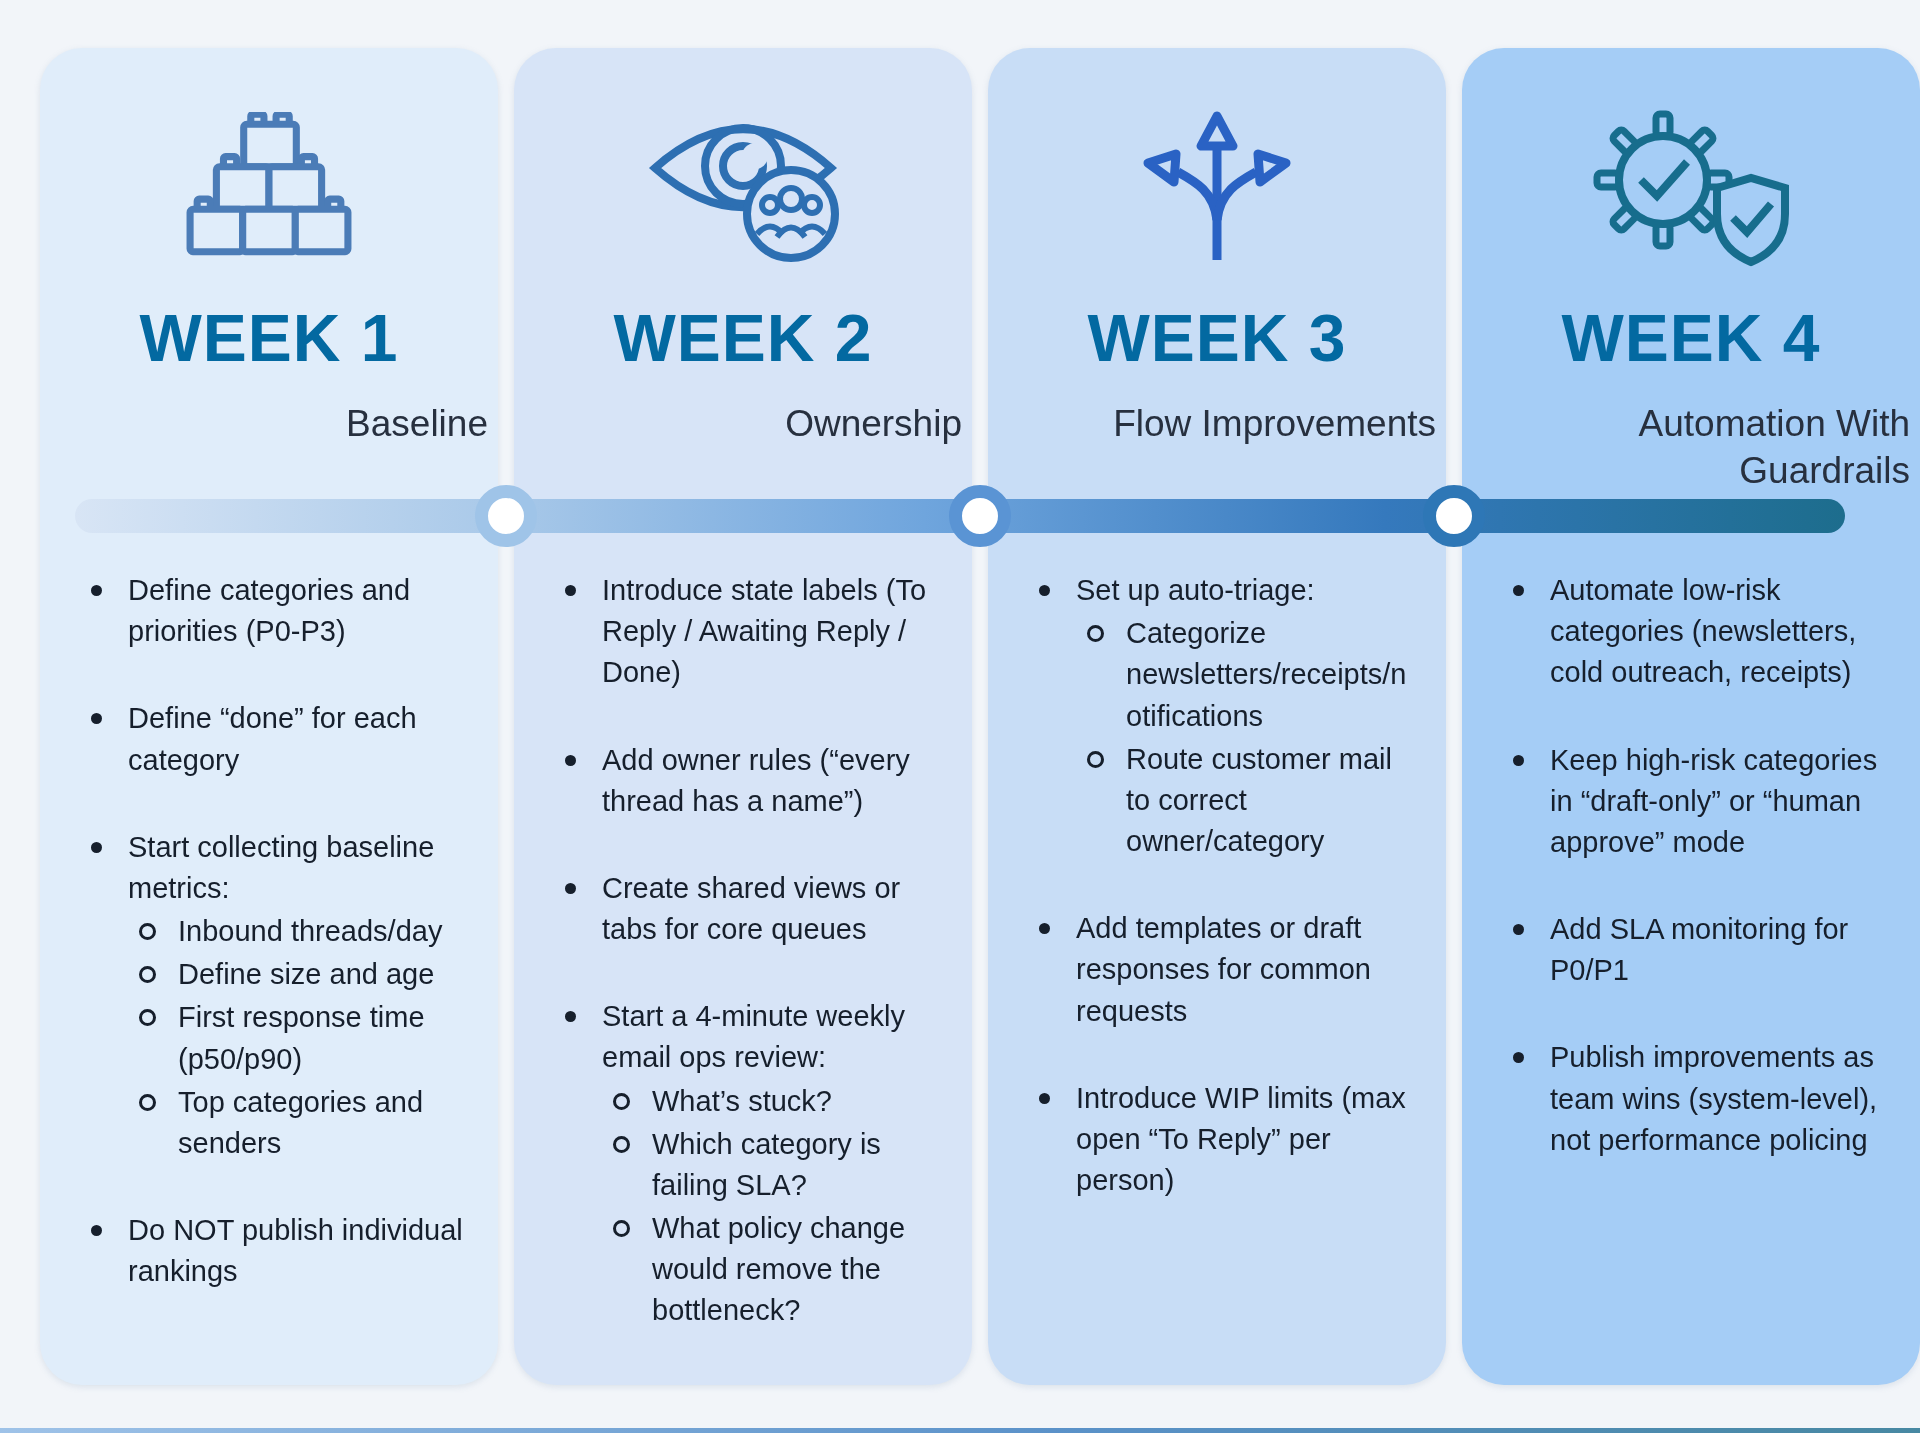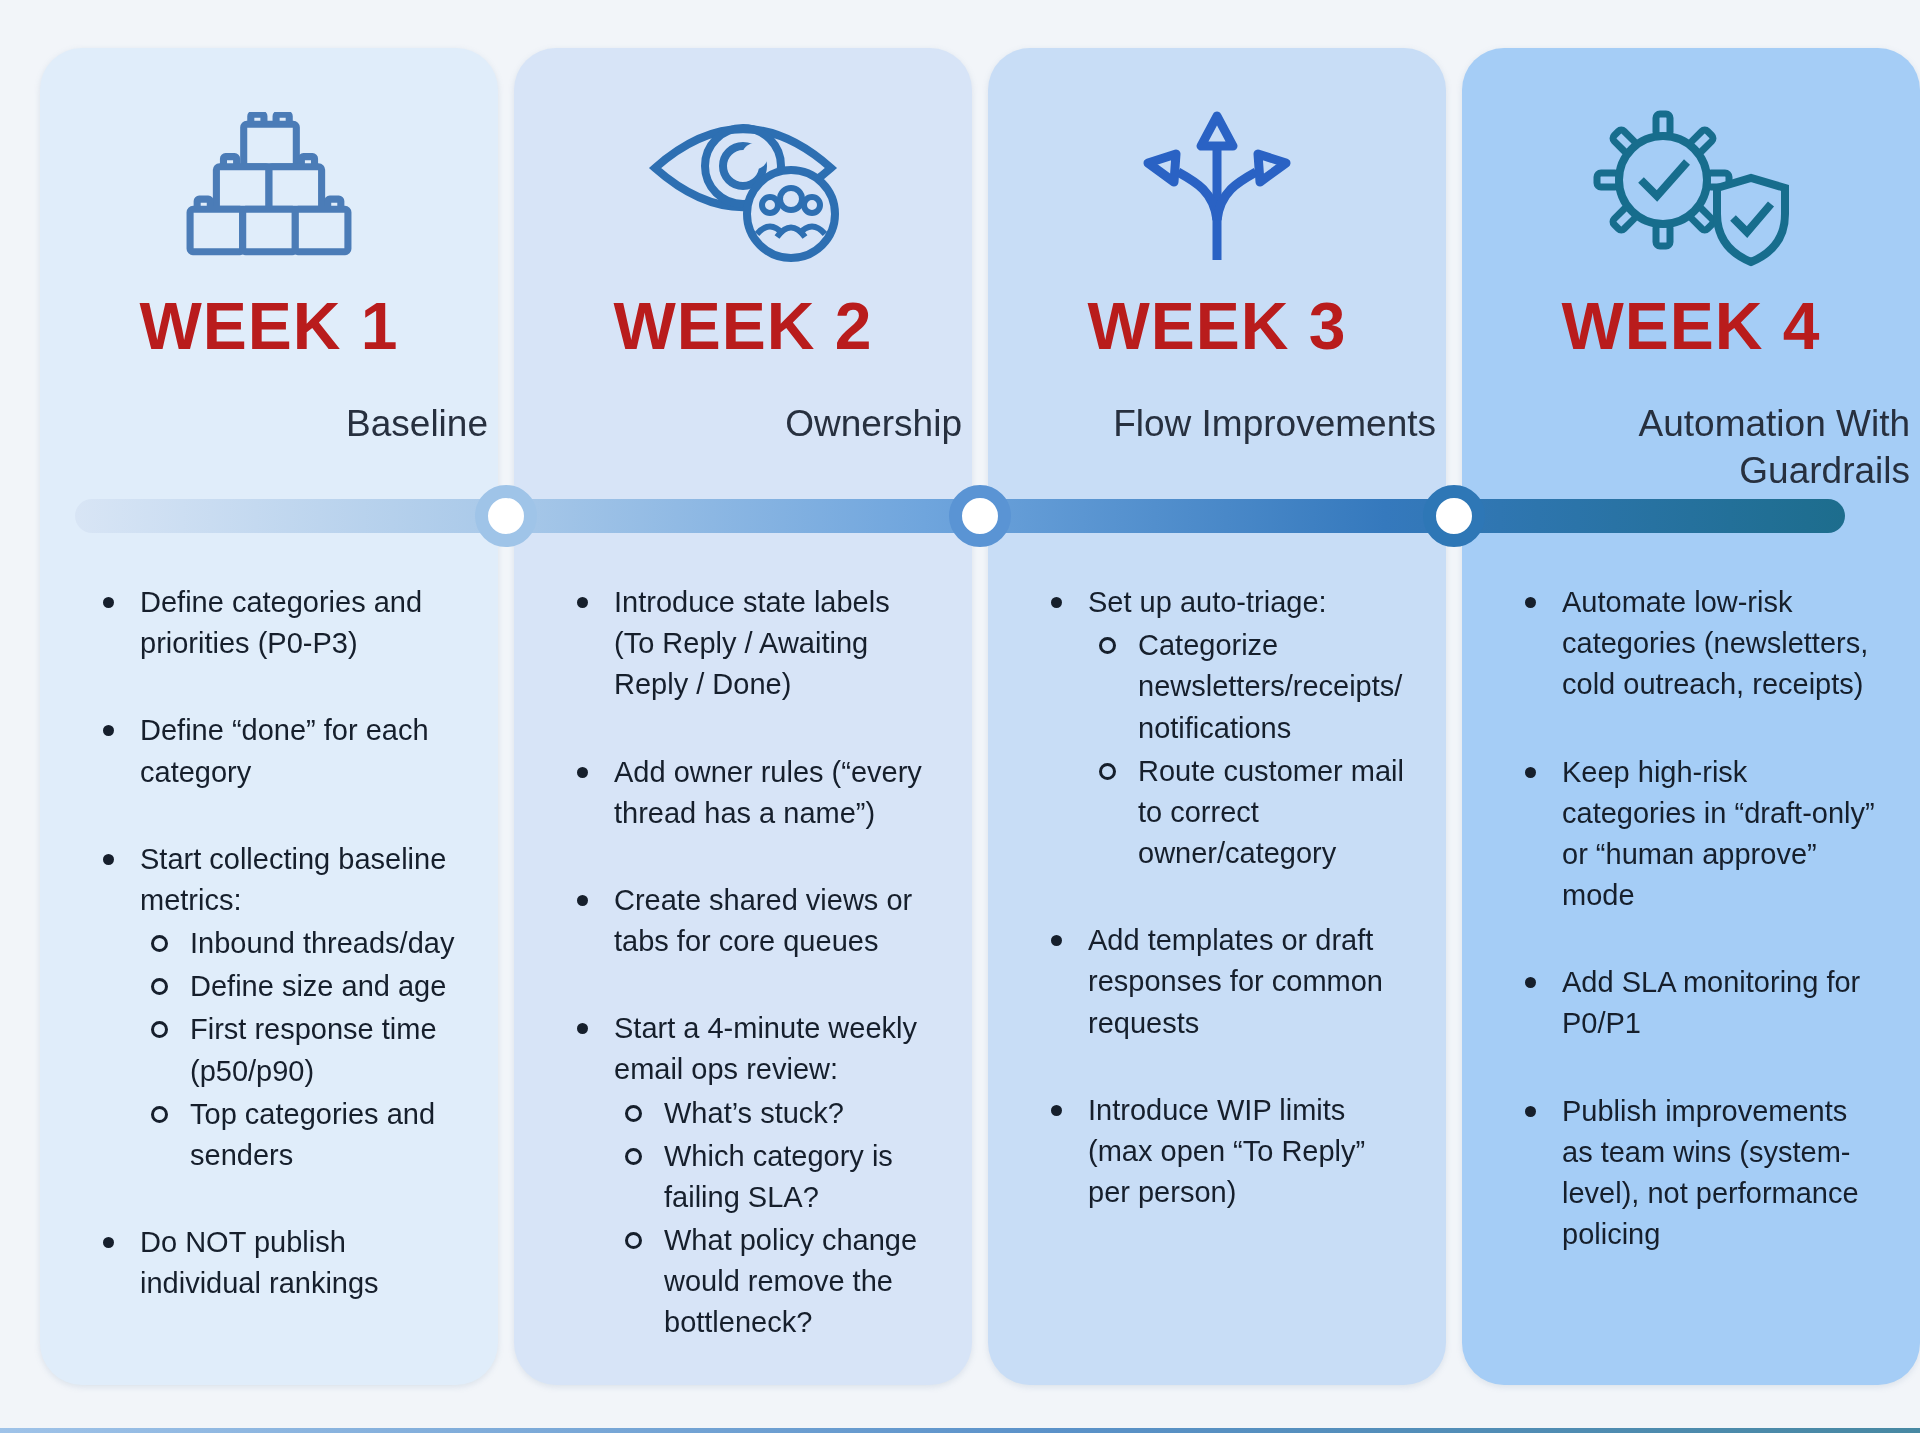--- a/index.html
+++ b/index.html
@@ -22,24 +22,24 @@
   .card-1{left:40px;  background:#e0edfa;}
   .card-2{left:514px; background:#d7e4f7;}
   .card-3{left:988px; background:#c8ddf6;}
   .card-4{left:1462px;background:#a5cdf6;}
 
   .icon-wrap{
     position:absolute;top:50px;left:0;right:0;height:180px;
     display:flex;align-items:center;justify-content:center;
   }
   .week-title{
-    position:absolute;top:240px;left:0;right:0;margin:0;
+    position:absolute;top:240px;left:0;right:0;margin:12px;
     text-align:center;
     font-size:66px;font-weight:900;letter-spacing:1px;
-    color:#b91c1c;
+    color:#0369a1;
   }
   .week-subtitle{
     position:absolute;top:352px;left:10px;right:10px;margin:0;
     text-align:right;
     font-size:37px;font-weight:400;line-height:1.28;
     color:#27303f;
   }
   .week-subtitle .line{display:block;}
 
   
@@ -53,21 +53,21 @@
     border-radius:50%;
     background:#ffffff;
     border:13px solid #9fc4e8;
   }
   .dot-1{left:475px;border-color:#9fc4e8;}
   .dot-2{left:949px;border-color:#5a94d4;}
   .dot-3{left:1423px;border-color:#2e77b6;}
 
   
   .items{
-    list-style:none;margin:12px;padding:0;
+    list-style:none;margin:0;padding:0;
     position:absolute;top:522px;left:46px;right:24px;
   }
   .items > li{
     position:relative;
     padding-left:42px;
     margin-bottom:46px;
     font-size:29px;line-height:1.42;
     color:#161f2c;
   }
   .items > li::before{

